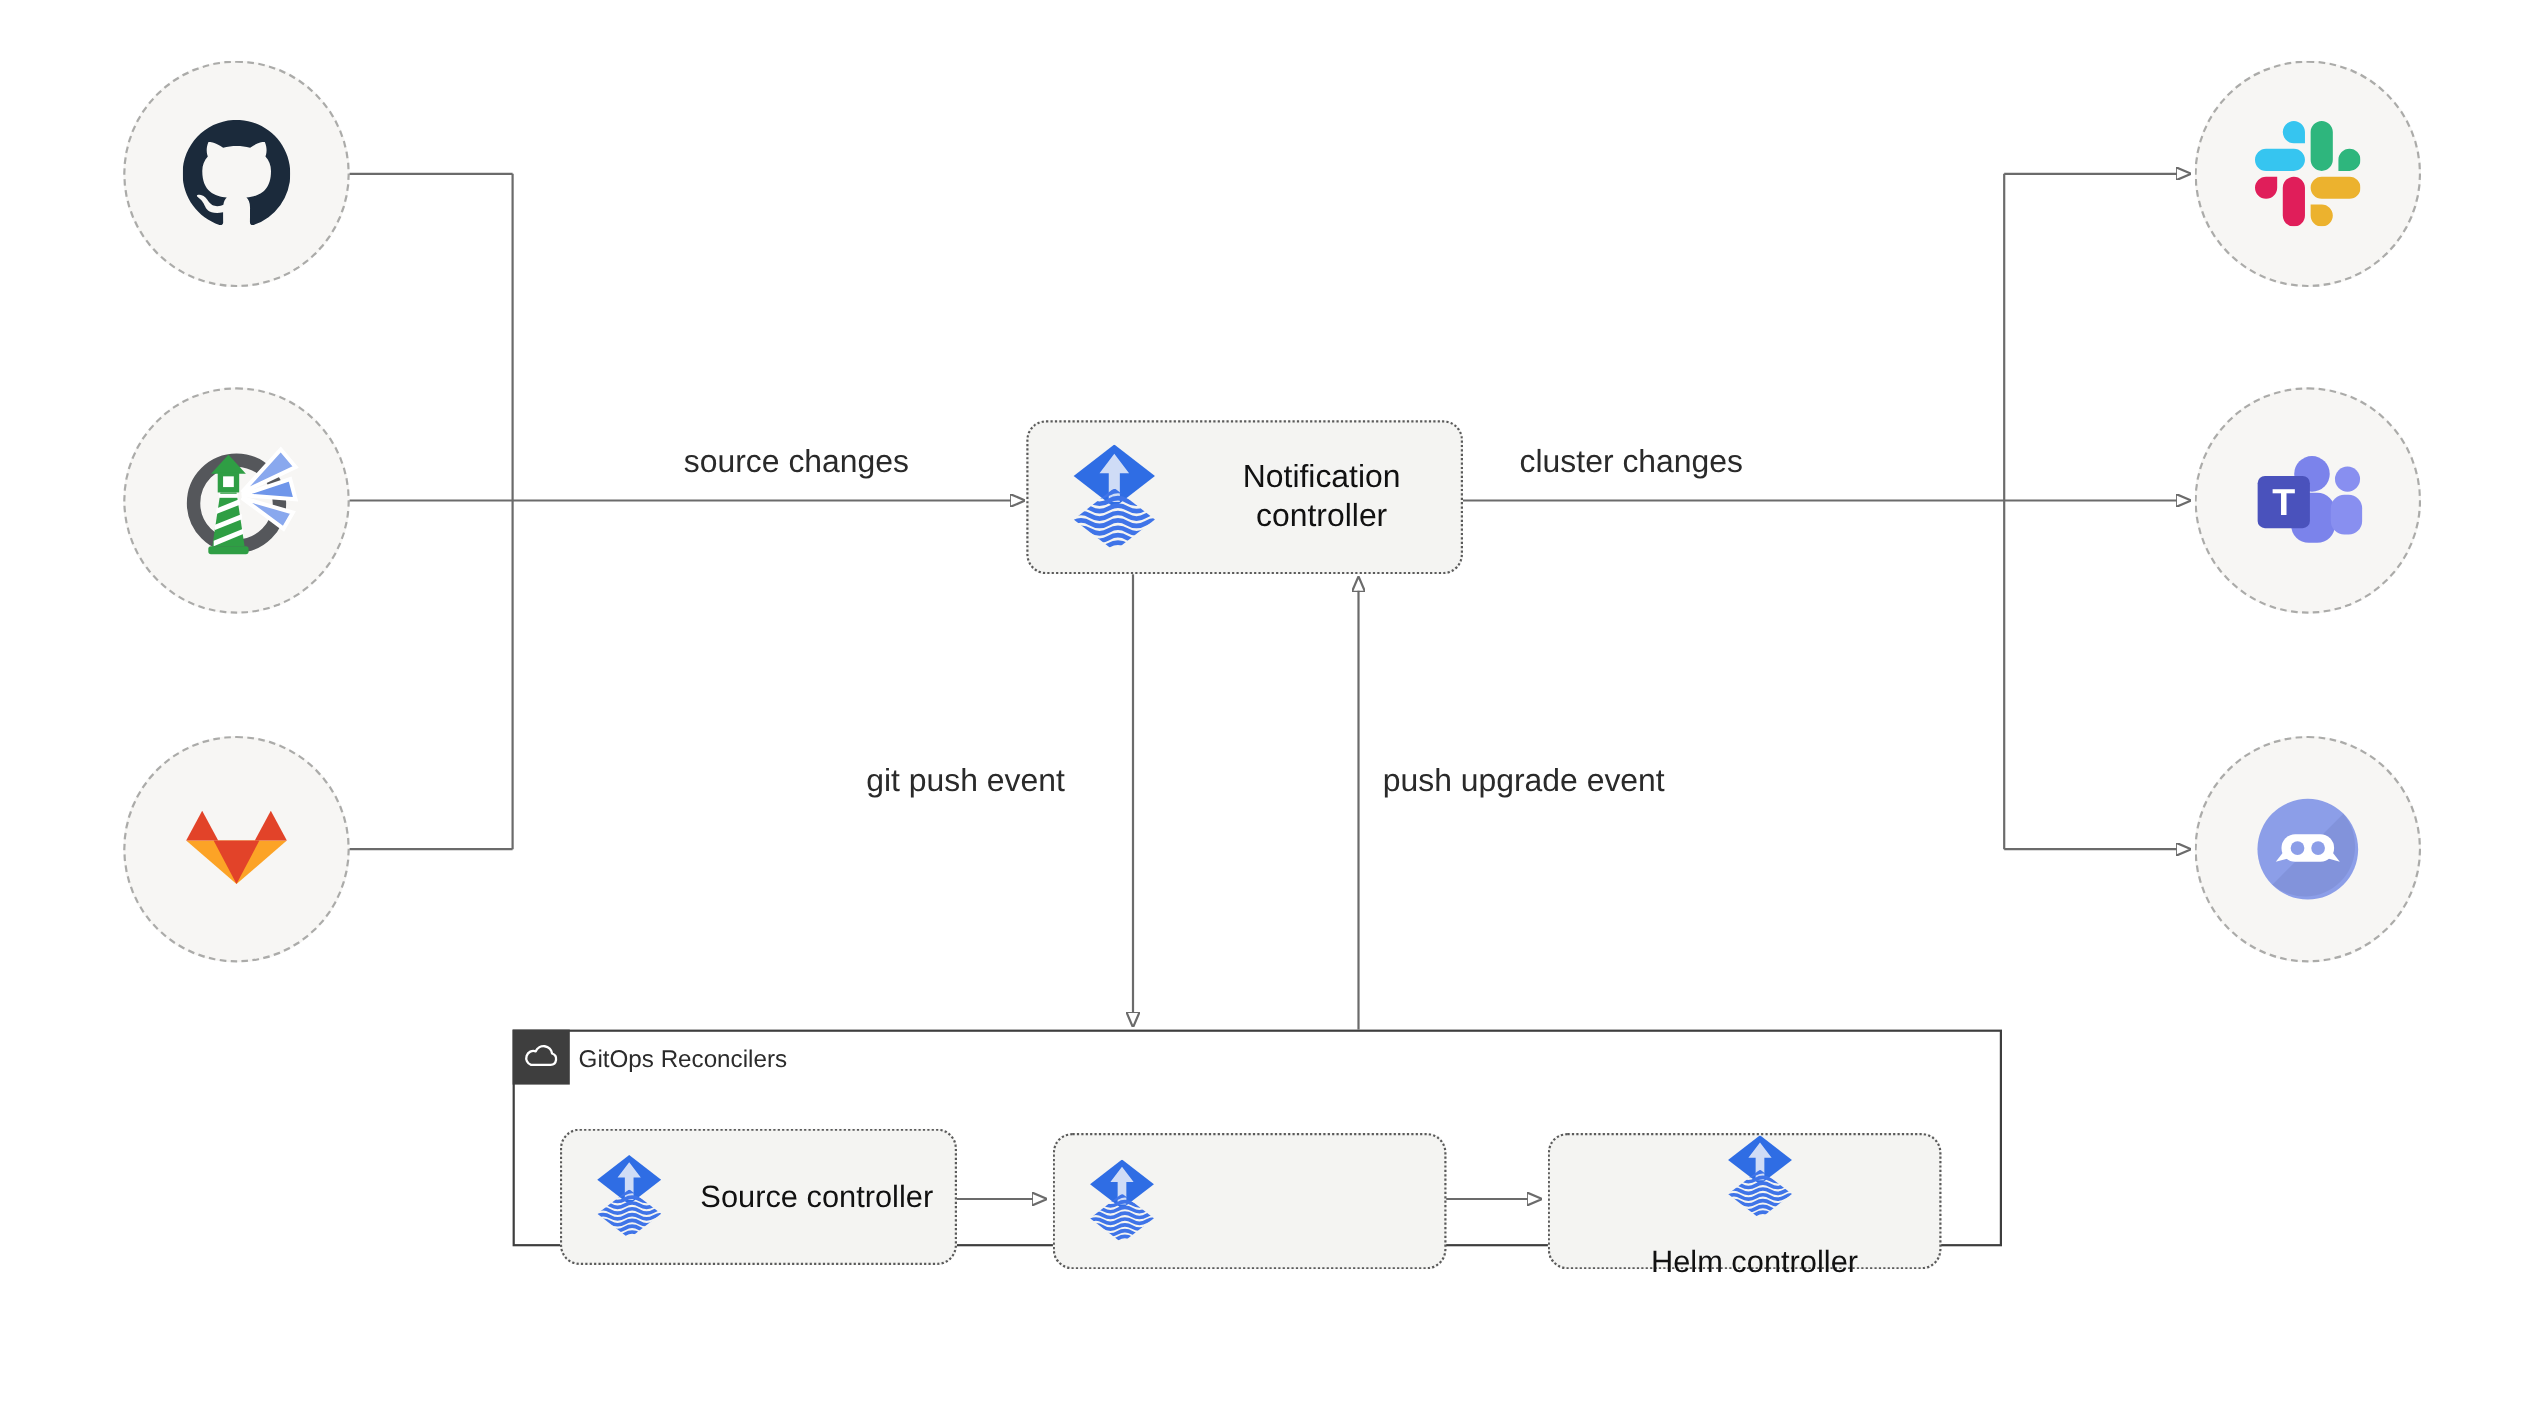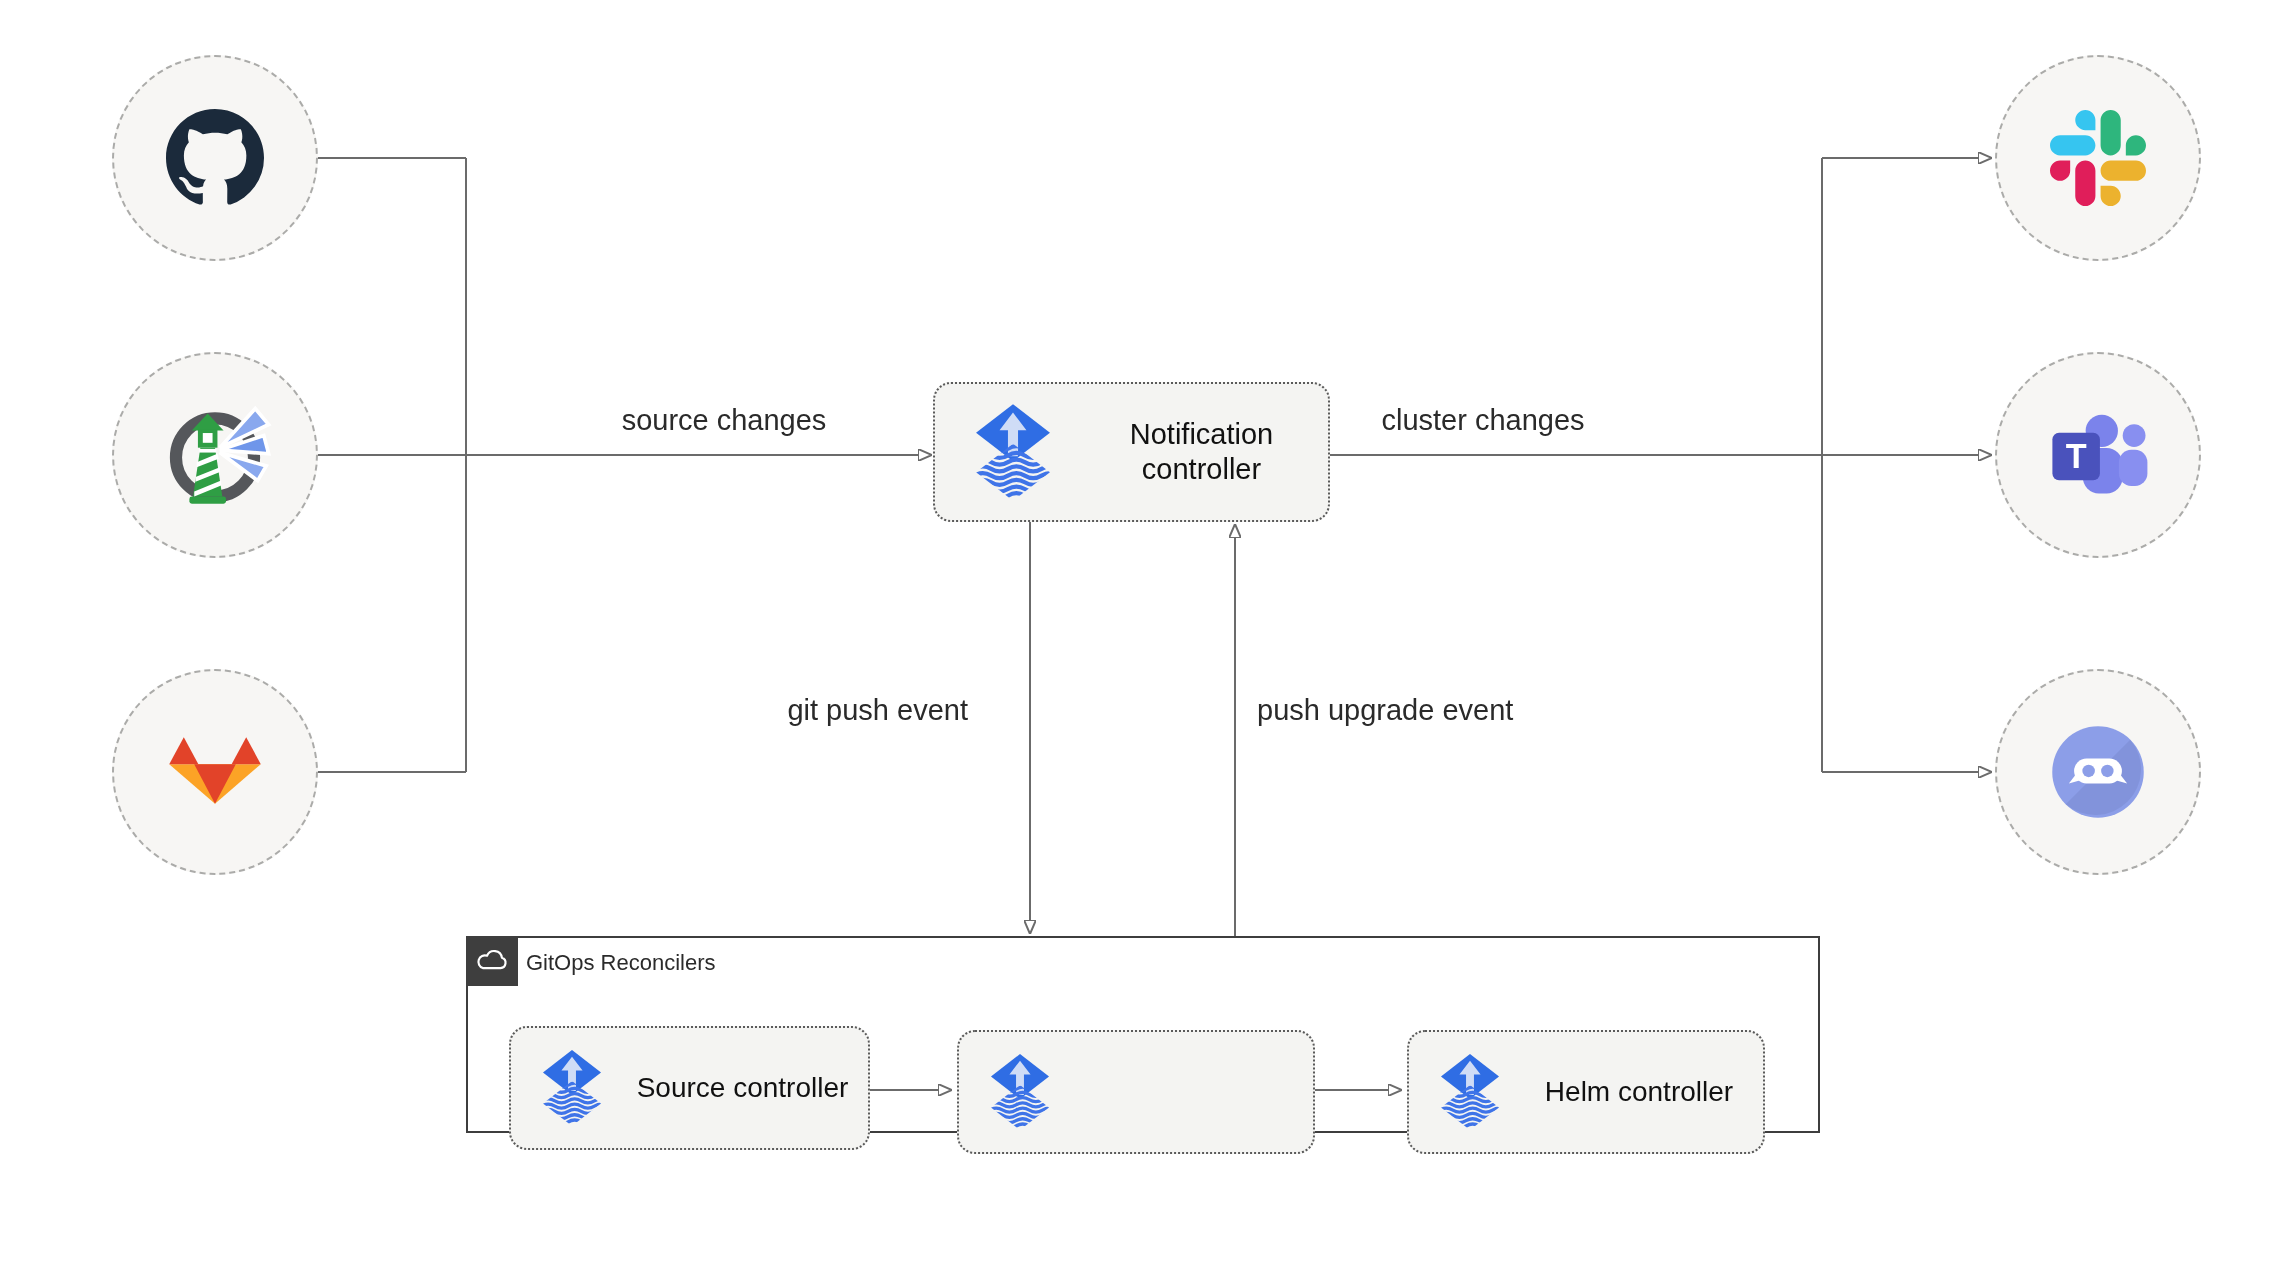--- a/index.html
+++ b/index.html
@@ -223,21 +223,21 @@
         </svg>
       <div class="ctrl-label">Source controller</div>
     </div>
 
     <div class="ctrl-box small" style="left:489px;top:92px;width:358px;">
       <svg class="flux" width="66" height="76">
           <use href="#sym-flux"></use>
         </svg>
     </div>
 
-    <div class="ctrl-box small" style="left:939px;top:92px;width:358px;">
+    <div class="ctrl-box small" style="left:939px;top:92px;width:358px;flex-direction:column;">
       <svg class="flux" width="66" height="76">
           <use href="#sym-flux"></use>
         </svg>
       <div class="ctrl-label">Helm controller</div>
     </div>
   </div>
 
 </div>
 
 </body></html>

